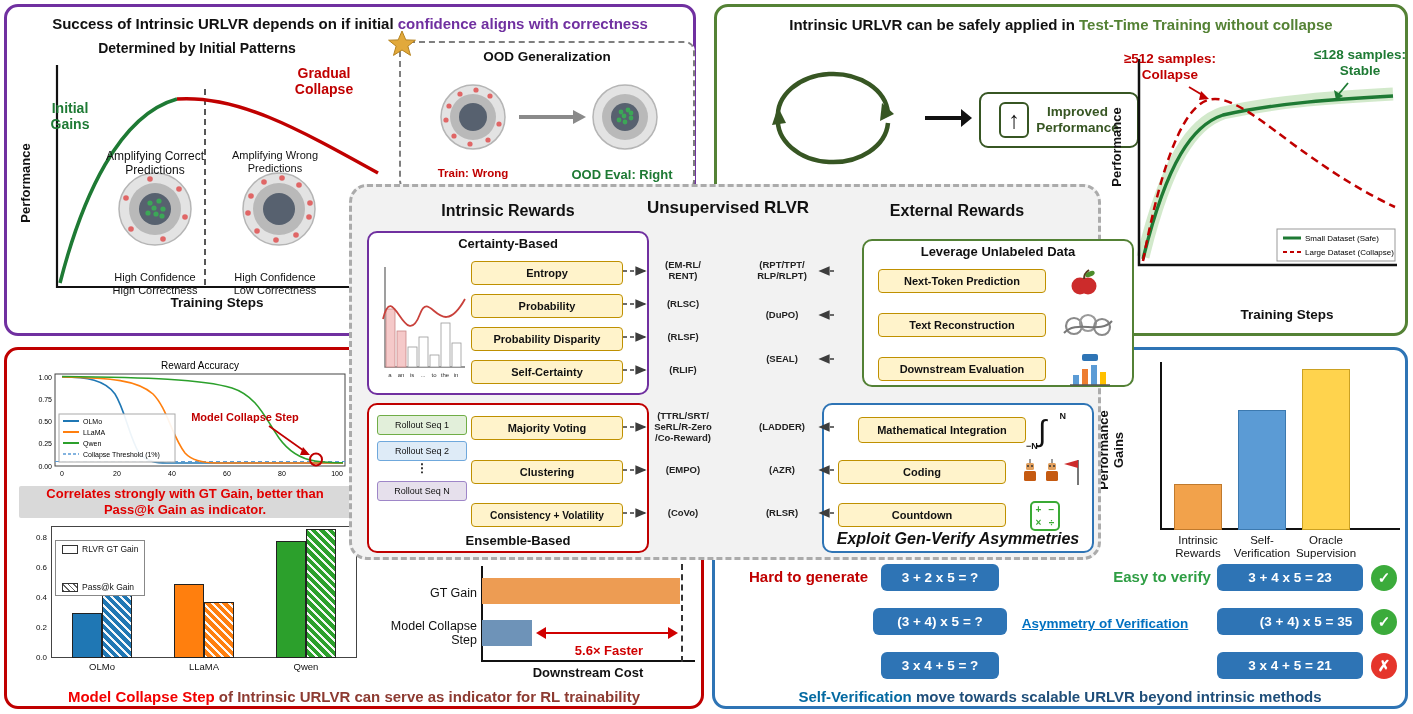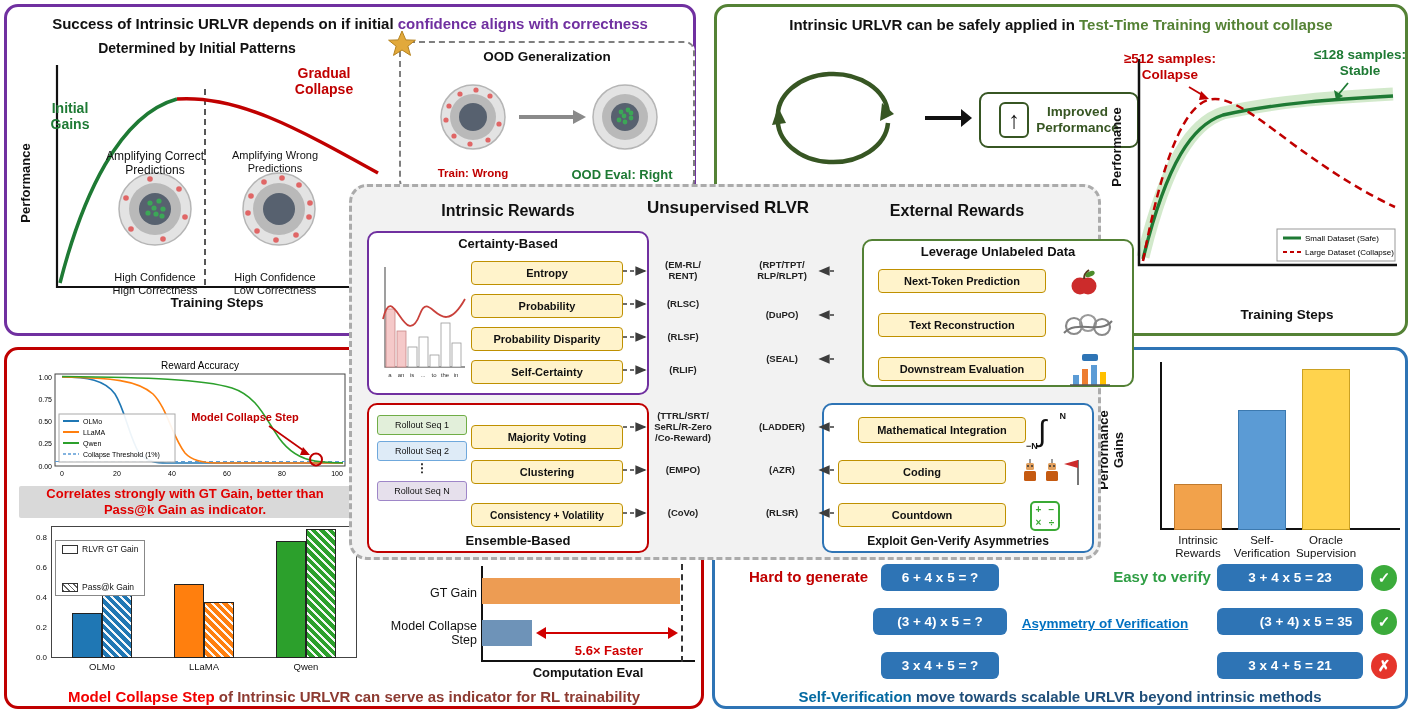--- a/index.html
+++ b/index.html
@@ -290,21 +290,21 @@
       <div class="abs" style="left:92px;top:2px;width:214px;height:96px;border-left:2px solid #111;border-bottom:2px solid #111;"></div>
       <div class="abs" style="left:93px;top:14px;width:198px;height:26px;background:#ED9C53;"></div>
       <div class="abs" style="left:93px;top:56px;width:50px;height:26px;background:#6E93B8;"></div>
       <div class="abs" style="left:292px;top:0;height:98px;border-left:2px dashed #333;"></div>
       <svg class="abs" style="left:145px;top:60px;" width="146" height="18" viewBox="0 0 146 18">
         <line x1="6" y1="9" x2="140" y2="9" stroke="#D00000" stroke-width="2"></line>
         <polygon points="12,3 2,9 12,15" fill="#D00000"></polygon>
         <polygon points="134,3 144,9 134,15" fill="#D00000"></polygon>
       </svg>
       <div class="abs b ctr" style="left:150px;top:79px;width:140px;font-size:13px;color:#D00000;">5.6× Faster</div>
-      <div class="abs b ctr" style="left:92px;top:101px;width:214px;font-size:13px;">Computation Eval</div>
+      <div class="abs b ctr" style="left:92px;top:101px;width:214px;font-size:13px;">Downstream Cost</div>
     </div>
 
     <div class="p-title" style="top:338px;">
       <span style="color:#F20000;">Model Collapse Step</span><span style="color:#8D3B32;"> of Intrinsic URLVR can serve as indicator for RL trainability</span>
     </div>
   </section>
 
   <section class="panel" style="left:712px;top:347px;width:696px;height:362px;border:3px solid #2E74B5;">
 
     <div class="abs rot b ctr pre" style="left:338px;top:84px;width:120px;height:32px;font-size:13px;line-height:1.15;">Performance
@@ -319,21 +319,21 @@
 Rewards</div>
     <div class="abs ctr pre" style="left:509px;top:184px;width:76px;font-size:11.5px;line-height:1.15;">Self-
 Verification</div>
     <div class="abs ctr pre" style="left:573px;top:184px;width:76px;font-size:11.5px;line-height:1.15;">Oracle
 Supervision</div>
 
     <div class="abs b" style="left:34px;top:218px;width:128px;font-size:15px;color:#C00000;">Hard to generate</div>
     <div class="abs b ctr" style="left:394px;top:218px;width:106px;font-size:15px;color:#2F9E44;">Easy to verify</div>
 
     <div class="qa" style="left:166px;top:214px;width:118px;">
-        <span>6 + 4 x 5 = ?</span>
+        <span>3 + 2 x 5 = ?</span>
       </div>
     <div class="qa" style="left:158px;top:258px;width:134px;">
         <span>(3 + 4) x 5 = ?</span>
       </div>
     <div class="qa" style="left:166px;top:302px;width:118px;">
         <span>3 x 4 + 5 = ?</span>
       </div>
 
     <div class="abs b ctr" style="left:295px;top:266px;width:190px;font-size:13.5px;color:#0070C0;text-decoration:underline;">Asymmetry of Verification</div>
 
@@ -406,21 +406,21 @@
       <div class="roll" style="top:10px;background:#E2EFDA;border:1px solid #70AD47;">
           <span>Rollout Seq 1</span>
         </div>
       <div class="roll" style="top:36px;background:#DEEBF7;border:1px solid #6FA8DC;">
           <span>Rollout Seq 2</span>
         </div>
       <div class="abs b ctr" style="left:8px;top:56px;width:90px;font-size:12px;">⋮</div>
       <div class="roll" style="top:76px;background:#E6E0EC;border:1px solid #9E86C8;">
           <span>Rollout Seq N</span>
         </div>
-      <div class="ybox" style="left:102px;top:20px;width:152px;height:24px;">
+      <div class="ybox" style="left:102px;top:11px;width:152px;height:24px;">
           <span>Majority Voting</span>
         </div>
       <div class="ybox" style="left:102px;top:55px;width:152px;height:24px;">
           <span>Clustering</span>
         </div>
       <div class="ybox" style="left:102px;top:98px;width:152px;height:24px;font-size:10.2px;">
           <span>Consistency + Volatility</span>
         </div>
       <div class="cbox-h" style="bottom:3px;padding-left:20px;">Ensemble-Based</div>
     </div>
@@ -509,21 +509,21 @@
             <circle cx="36" cy="9" r="1" fill="#333"></circle>
           <line x1="34" y1="6" x2="34" y2="2" stroke="#555" stroke-width="1.2"></line>
         </g>
       </svg>
       <div class="cdgrid" style="left:206px;top:96px;">
         <span>+</span>
         <span>−</span>
         <span>×</span>
         <span>÷</span>
       </div>
-      <div class="cbox-h" style="bottom:3px;font-size:12px;">Exploit Gen-Verify Asymmetries</div>
+      <div class="cbox-h" style="bottom:3px;font-size:16px;font-style:italic;">Exploit Gen-Verify Asymmetries</div>
     </div>
 
     <svg class="abs" style="left:0;top:0;pointer-events:none;" width="752" height="376" viewBox="0 0 752 376">
       <defs>
         <marker id="ah" markerWidth="8" markerHeight="8" refX="6" refY="3" orient="auto">
           <path d="M0,0 L7,3 L0,6 Z" fill="#3d3d3d"></path>
         </marker>
       </defs>
       <g stroke="#3d3d3d" stroke-width="1.6" stroke-dasharray="4,3" fill="none">
         <line x1="271" y1="84" x2="293" y2="84" marker-end="url(#ah)"></line>

